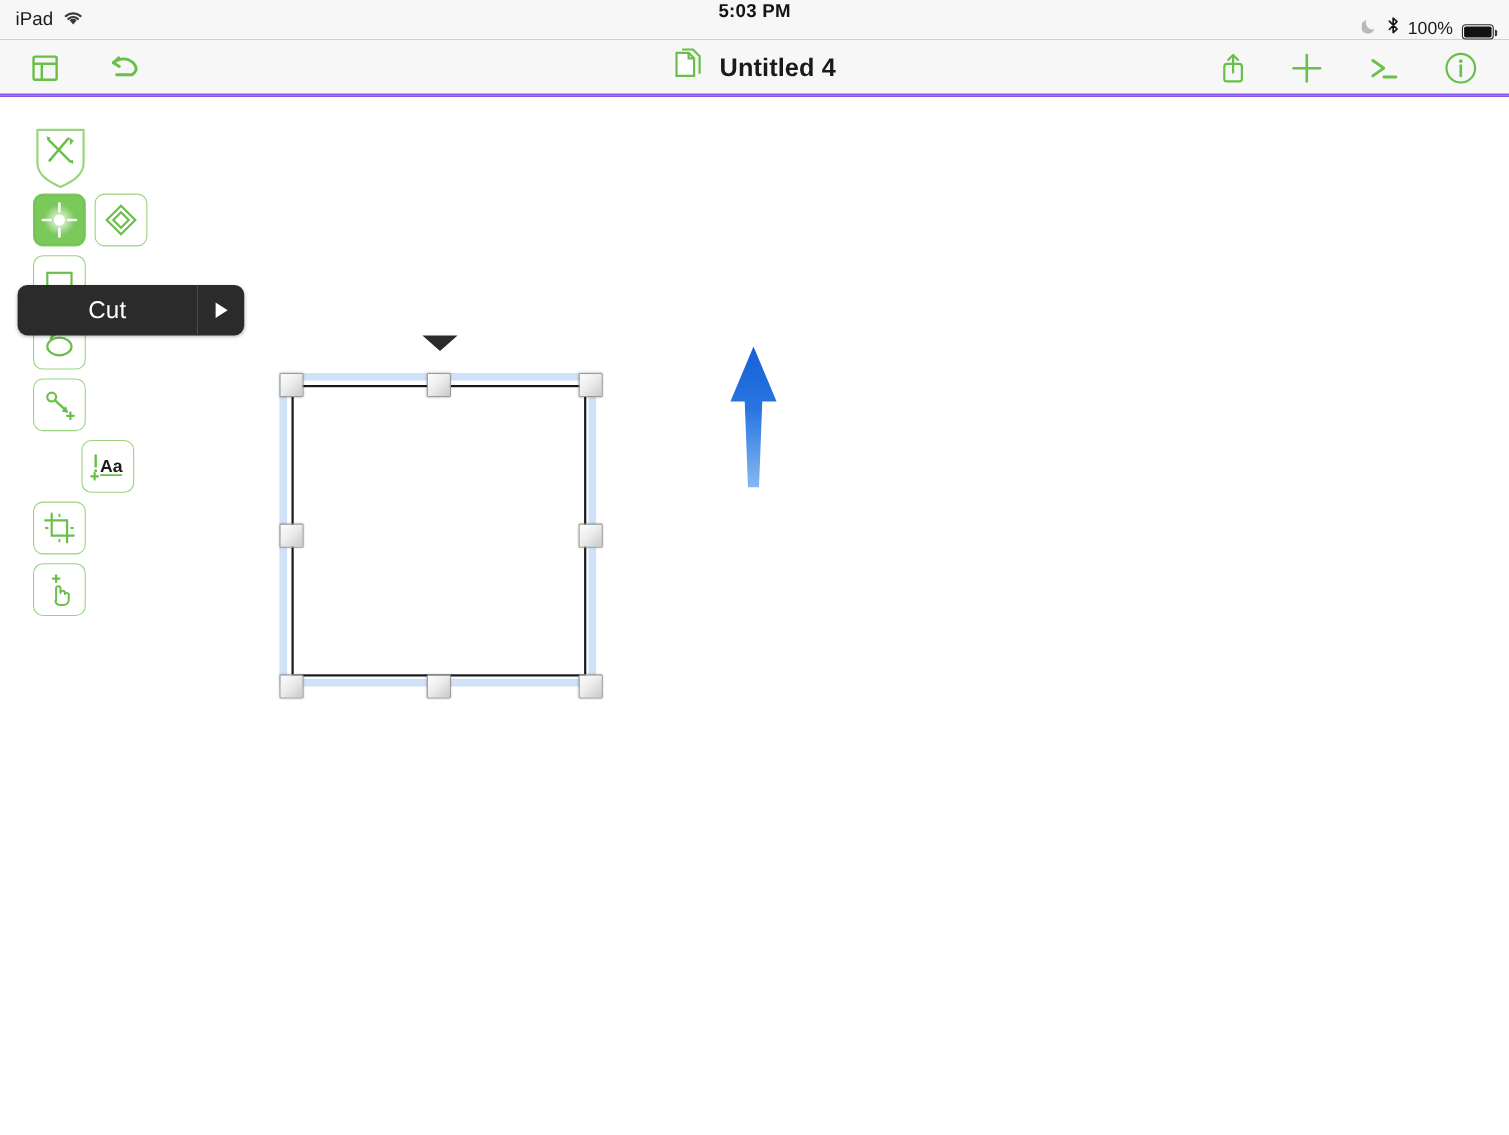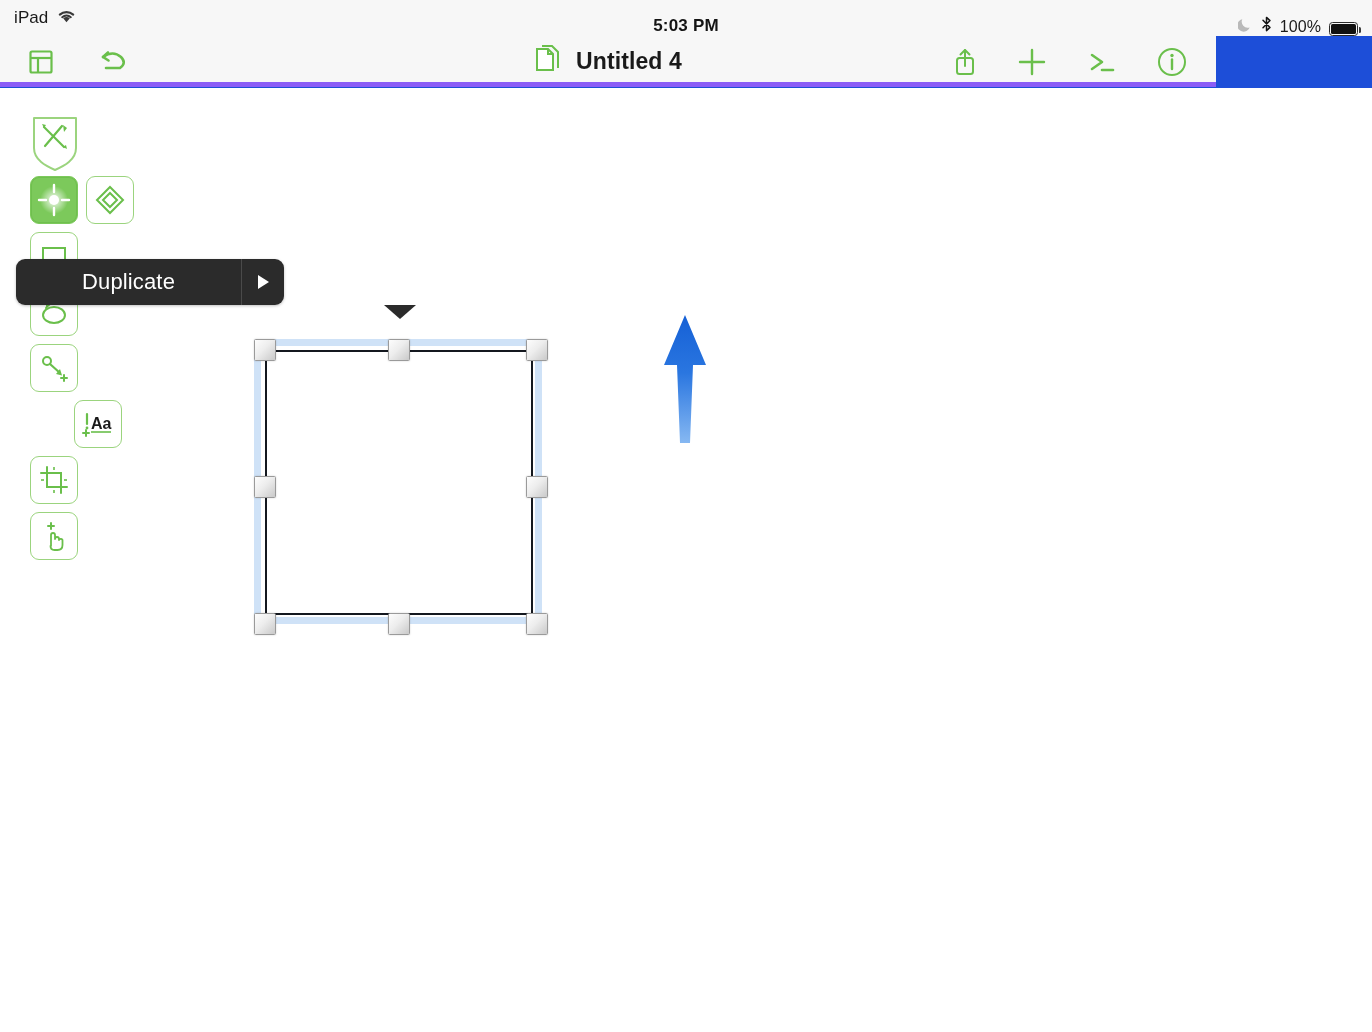--- a/index.html
+++ b/index.html
@@ -8,21 +8,21 @@
     height: 1032px;
     overflow: hidden;
     background: #ffffff;
     font-family: "Liberation Sans", sans-serif;
     -webkit-font-smoothing: antialiased;
   }
   #screen {
     position: relative;
     width: 1372px;
     height: 1032px;
-    background: #1d4ed8;
+    background: #6d28d9;
   }
 
   
   #status-bar {
     position: absolute;
     left: 0; top: 0;
     width: 1372px; height: 36px;
     background: #f7f7f7;
     display: flex;
     align-items: center;
@@ -32,21 +32,21 @@
     position: absolute;
     left: 14px; top: 0; height: 36px;
     display: flex; align-items: center; gap: 9px;
   }
   #status-left .carrier {
     font-size: 17px; color: #1a1a1a; letter-spacing: 0.1px;
   }
   #status-center {
     position: absolute;
     left: 0; right: 0; top: 0; height: 36px;
-    display: flex; align-items: flex-end; justify-content: center;
+    display: flex; align-items: flex-start; justify-content: center;
   }
   #status-center .clock {
     font-size: 17px; font-weight: 600; color: #141414; letter-spacing: 0.2px;
   }
   #status-right {
     position: absolute;
     right: 14px; top: 0; height: 36px;
     display: flex; align-items: flex-end; gap: 8px;
   }
   #status-right .battery-pct {
@@ -68,23 +68,23 @@
     position: absolute; right: -4px; top: 4px;
     width: 2.5px; height: 6px;
     background: #3b3b3b;
     border-radius: 0 1.5px 1.5px 0;
   }
 
   
   #nav-bar {
     position: absolute;
     left: 0; top: 36px;
-    width: 1216px; height: 51px;
+    width: 1372px; height: 51px;
     background: #f7f7f7;
-    border-bottom: 5px solid #8b5cf6;
+    border-bottom: 2px solid #8b5cf6;
     z-index: 35;
   }
   #nav-left {
     position: absolute; left: 26px; top: 0; height: 51px;
     display: flex; align-items: center; gap: 40px;
   }
   #nav-right {
     position: absolute; right: 28px; top: 0; height: 51px;
     display: flex; align-items: center; gap: 38px;
   }
@@ -421,22 +421,22 @@
           <svg width="32" height="32" viewBox="0 0 32 32">
             <line x1="10" y1="6" x2="16" y2="6" stroke="#6abf4b" stroke-width="2" stroke-linecap="round"></line>
             <line x1="13" y1="3" x2="13" y2="9" stroke="#6abf4b" stroke-width="2" stroke-linecap="round"></line>
             <path d="M13 26 L13 15 a2 2 0 0 1 4 0 v4 a2 2 0 0 1 4 0 v1 a2 2 0 0 1 3.5 0 v5 c0 3 -2 5 -5 5 h-3 c-3 0 -4 -2 -4 -4 Z" stroke="#6abf4b" stroke-width="1.8" fill="none" stroke-linejoin="round"></path>
           </svg>
         </div>
       </div>
     </div>
 
     <div id="context-menu">
-      <div class="menu-item" style="width:226px;">
-        <span>Duplicate</span>
+      <div class="menu-item" style="width:164px;">
+        <span>Cut</span>
       </div>
       <div class="menu-more">
         <span class="tri"></span>
       </div>
     </div>
     <div id="menu-pointer"></div>
 
     <div id="shape-group">
       <div id="sel-halo"></div>
       <div id="shape-rect"></div>

